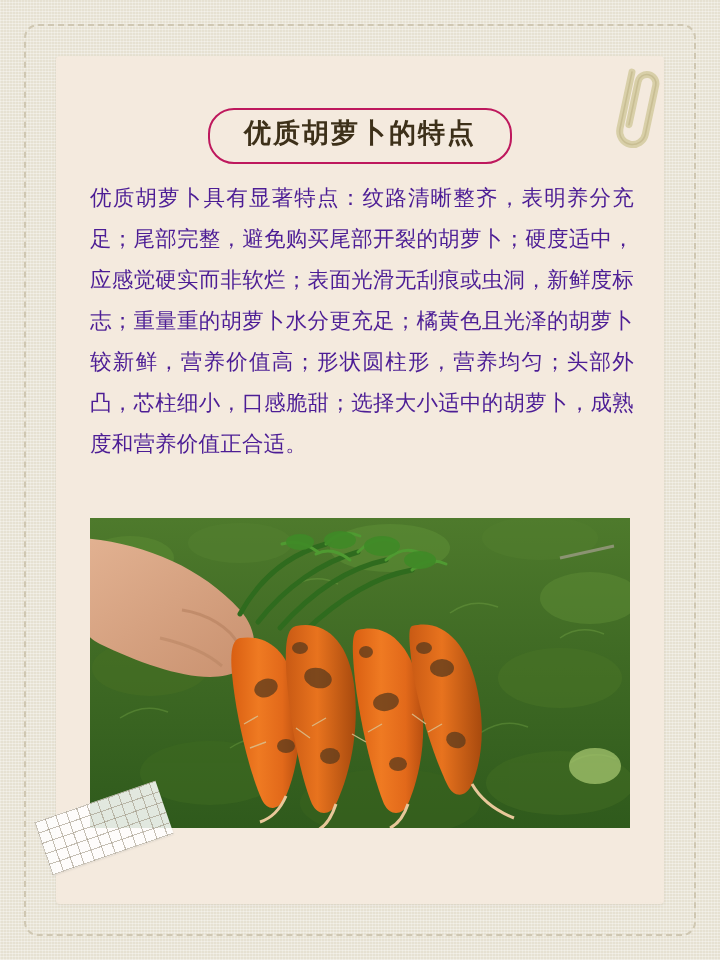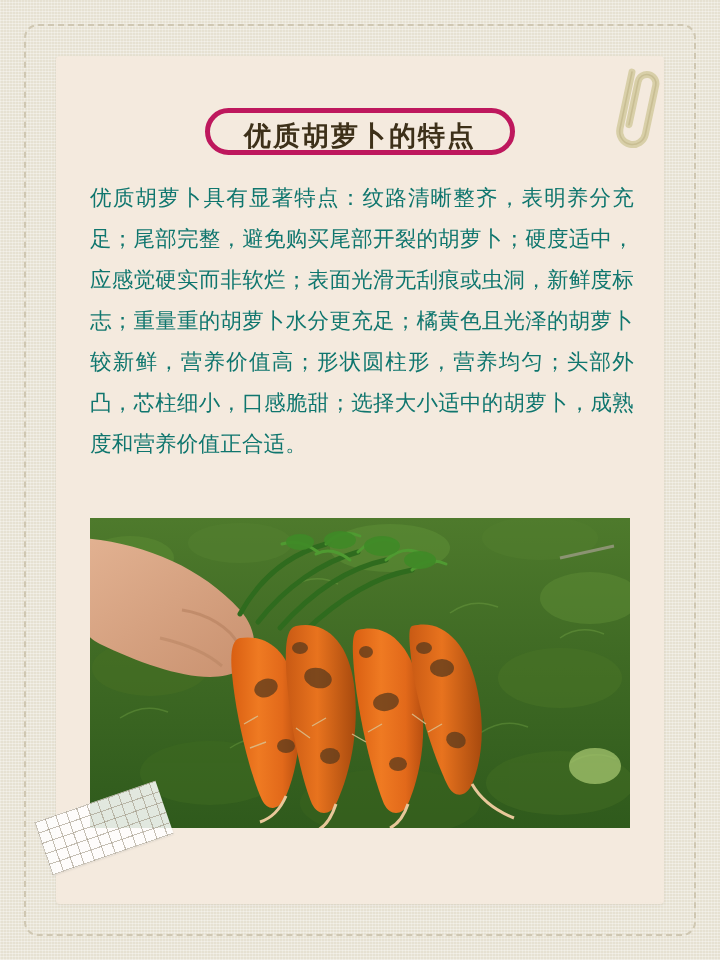--- a/index.html
+++ b/index.html
@@ -55,43 +55,43 @@
   
   .title-wrap {
     position: absolute;
     left: 0;
     right: 0;
     top: 52px;
     display: flex;
     justify-content: center;
   }
   .title-pill {
-    border: 5px solid #be185d;
+    border: 2px solid #be185d;
     border-radius: 26px;
-    padding: 10px 34px 0 34px;
+    padding: 10px 34px 15px 34px;
     background: transparent;
   }
   .title-text {
     font-size: 27px;
     font-weight: bold;
     color: #3d3019;
     letter-spacing: 2px;
     line-height: 1;
     white-space: nowrap;
   }
 
   
   .body-text {
     position: absolute;
     left: 34px;
     right: 30px;
     top: 122px;
     font-size: 21.5px;
     line-height: 41px;
-    color: #0f766e;
+    color: #4c1d95;
     text-align: justify;
     letter-spacing: 0.2px;
   }
 
   
   .photo {
     position: absolute;
     left: 34px;
     top: 462px;
     width: 540px;

